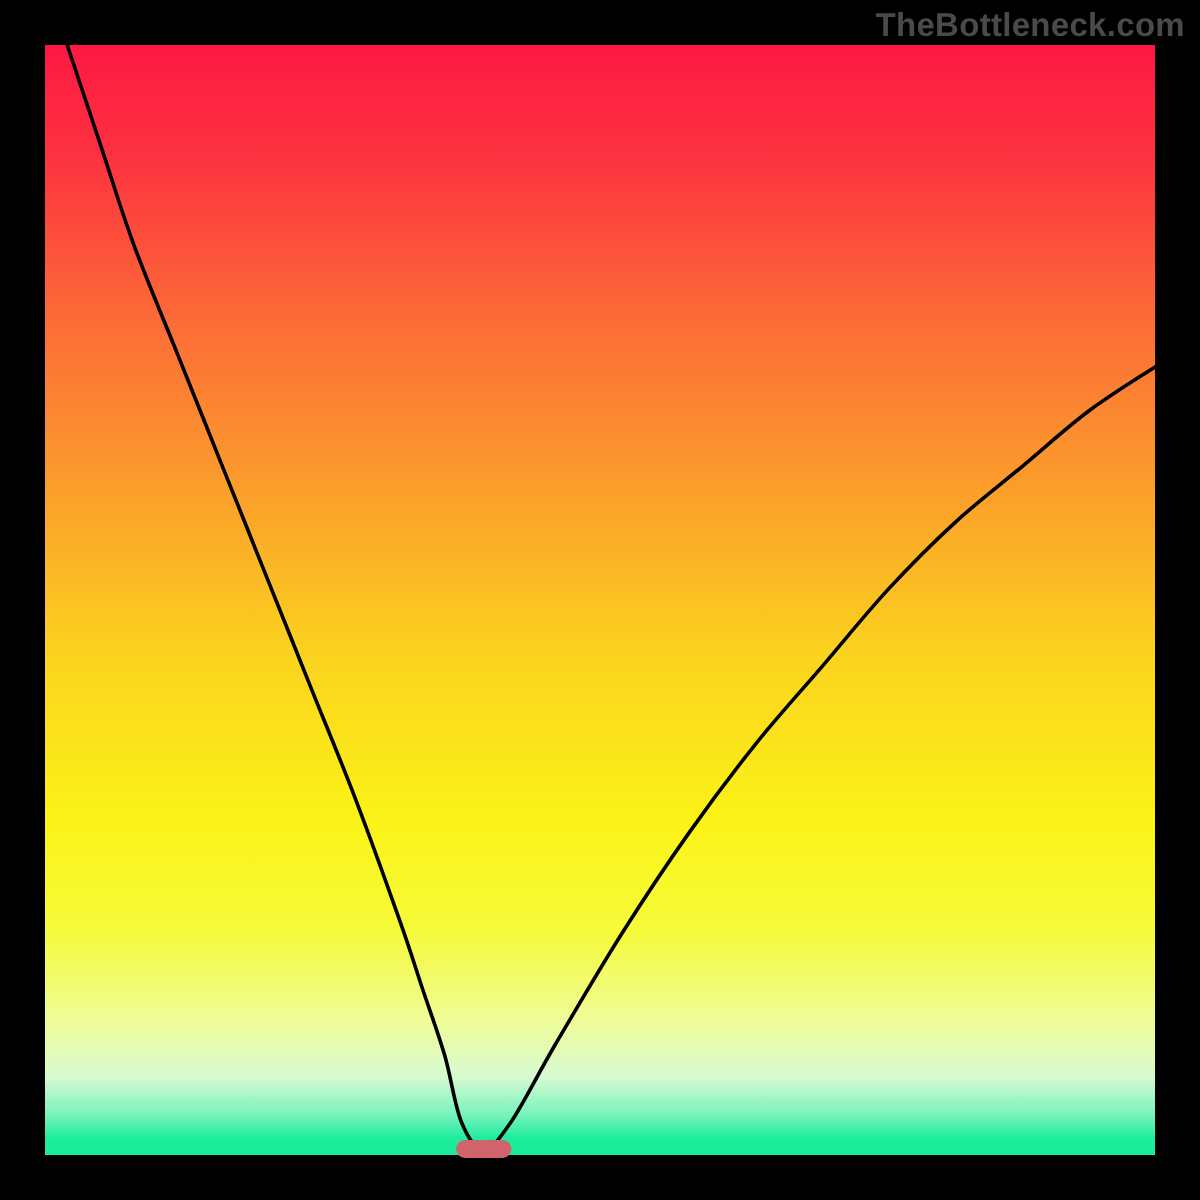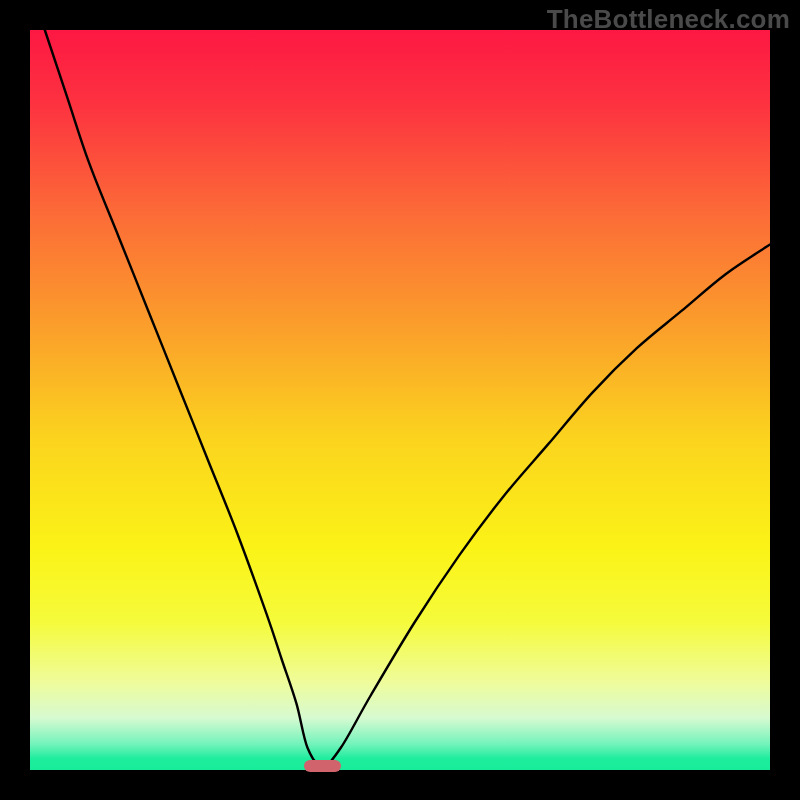--- a/index.html
+++ b/index.html
@@ -21,21 +21,21 @@
     position: absolute;
     inset: 0;
     width: 100%;
     height: 100%;
   }
   .watermark {
     position: absolute;
     top: 4px;
     right: 10px;
     font-family: Arial, Helvetica, sans-serif;
-    font-size: 26px;
+    font-size: 22px;
     font-weight: 600;
     color: #4a4a4a;
     letter-spacing: 0.2px;
     user-select: none;
   }
   svg.curve-layer {
     position: absolute;
     inset: 0;
     width: 100%;
     height: 100%;

